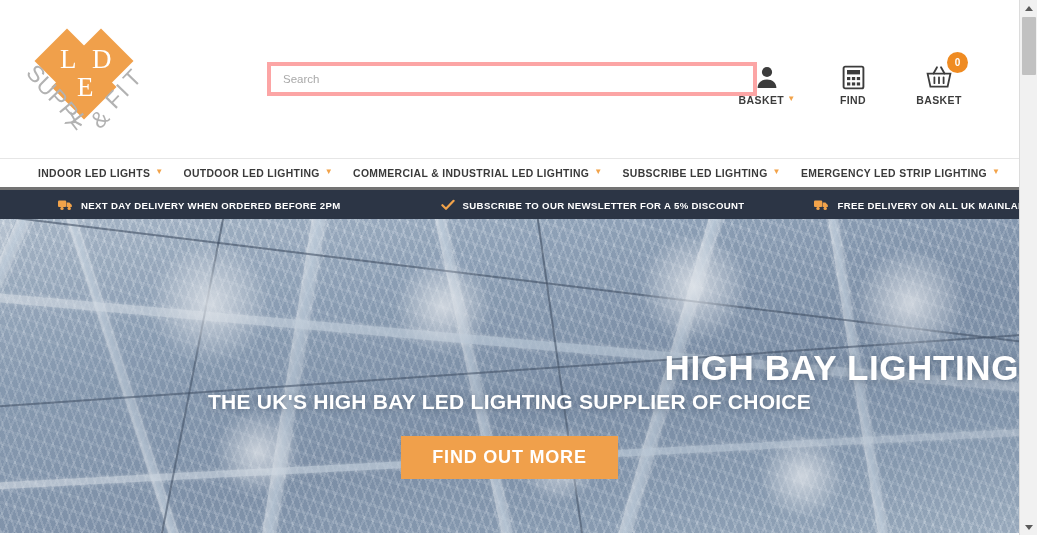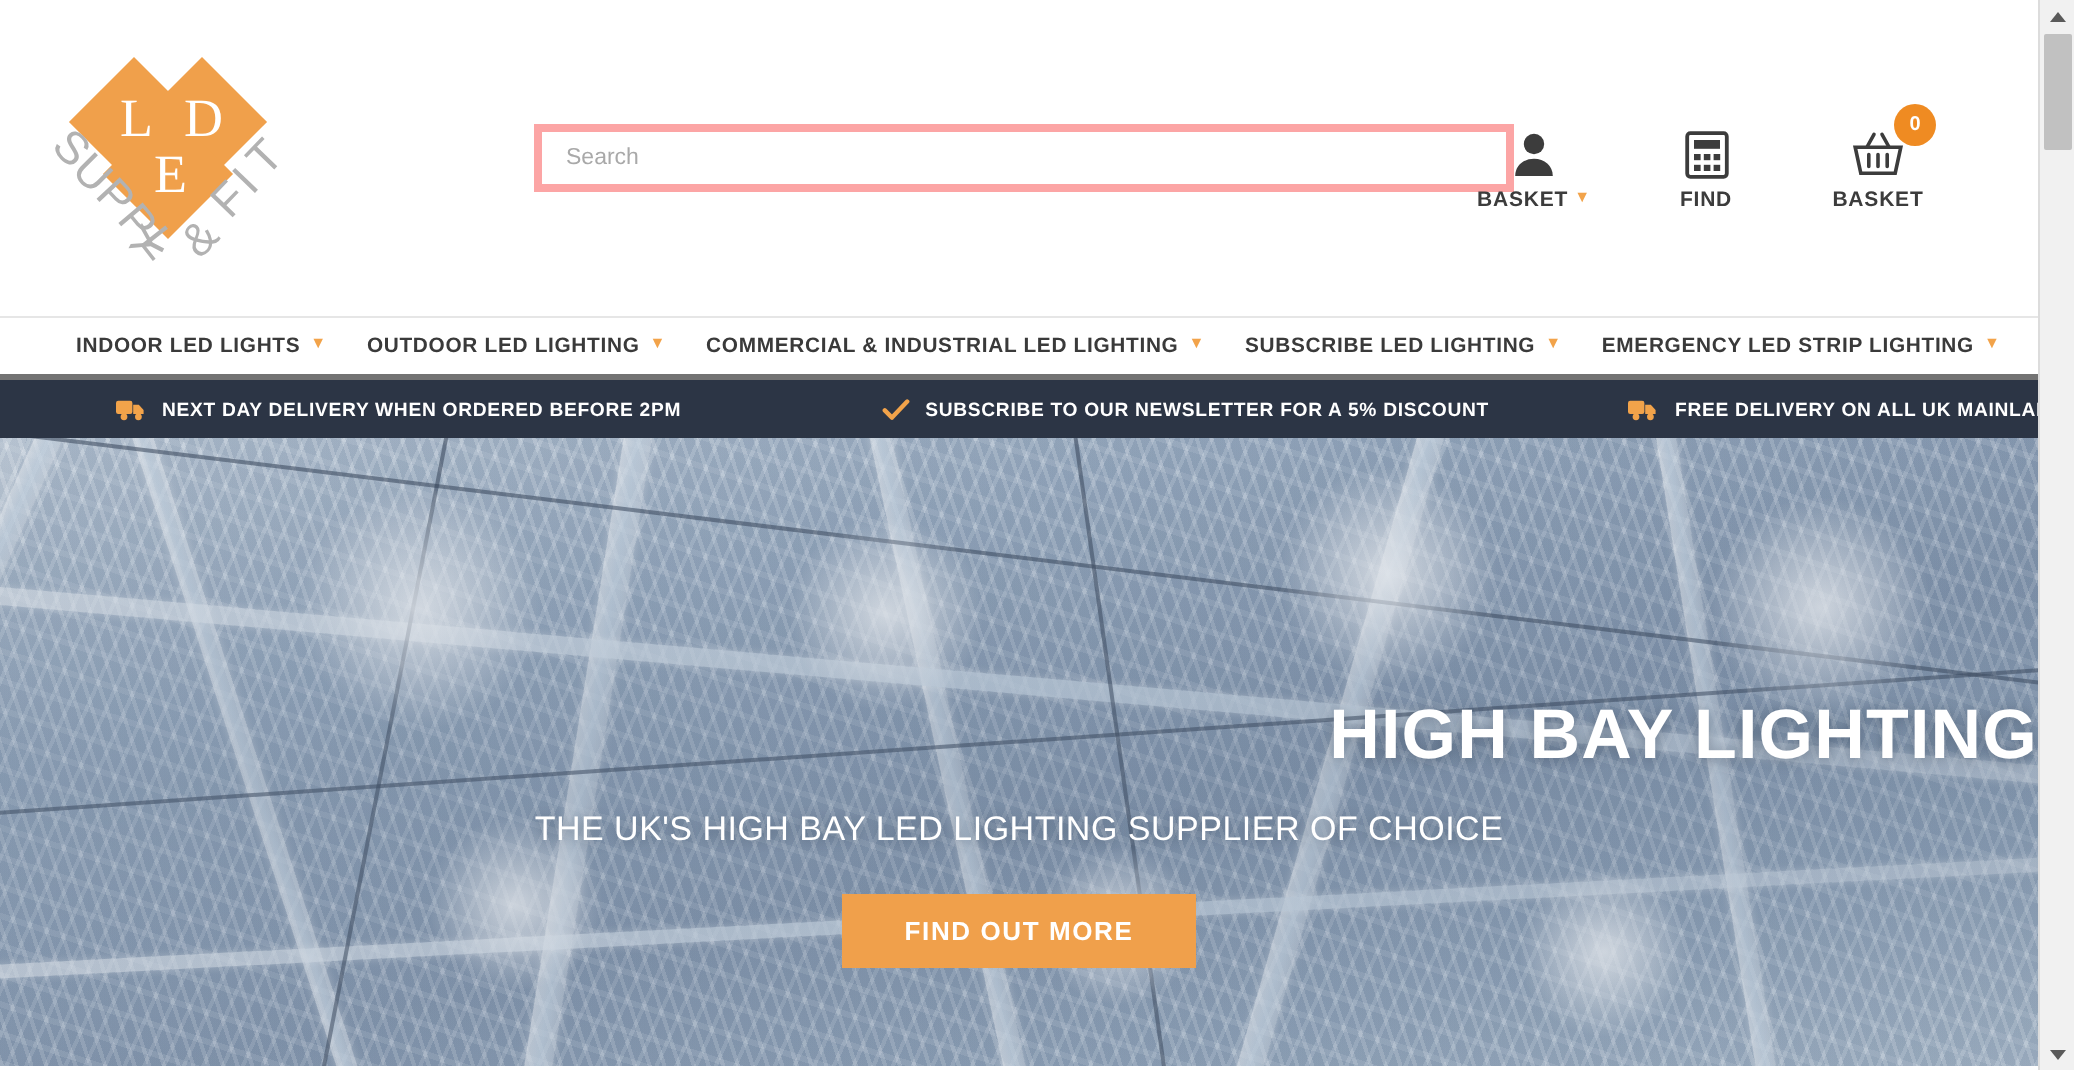--- a/index.html
+++ b/index.html
@@ -186,35 +186,35 @@
   }
   .hero-title {
     font-size: 35px;
     font-weight: 700;
     letter-spacing: .6px;
     line-height: 1;
     text-shadow: 0 1px 7px rgba(40,55,75,0.45);
     text-align: right;
   }
   .hero-sub {
-    margin-top: 20px;
-    font-size: 17px;
-    font-weight: 400;
+    margin-top: 5px;
+    font-size: 21px;
+    font-weight: 700;
     letter-spacing: .25px;
     text-shadow: 0 1px 6px rgba(40,55,75,0.45);
   }
   .hero-btn {
     display: inline-block;
     margin-top: 22px;
     background: #f0a04b;
     color: #fff;
     border: none;
     padding: 11px 31px;
     font-family: "Liberation Sans", sans-serif;
-    font-size: 13px;
+    font-size: 18px;
     font-weight: 700;
     letter-spacing: .8px;
     cursor: pointer;
   }
 
   
   .scrollbar {
     position: absolute;
     right: 0; top: 0;
     width: 18px; height: 535px;

